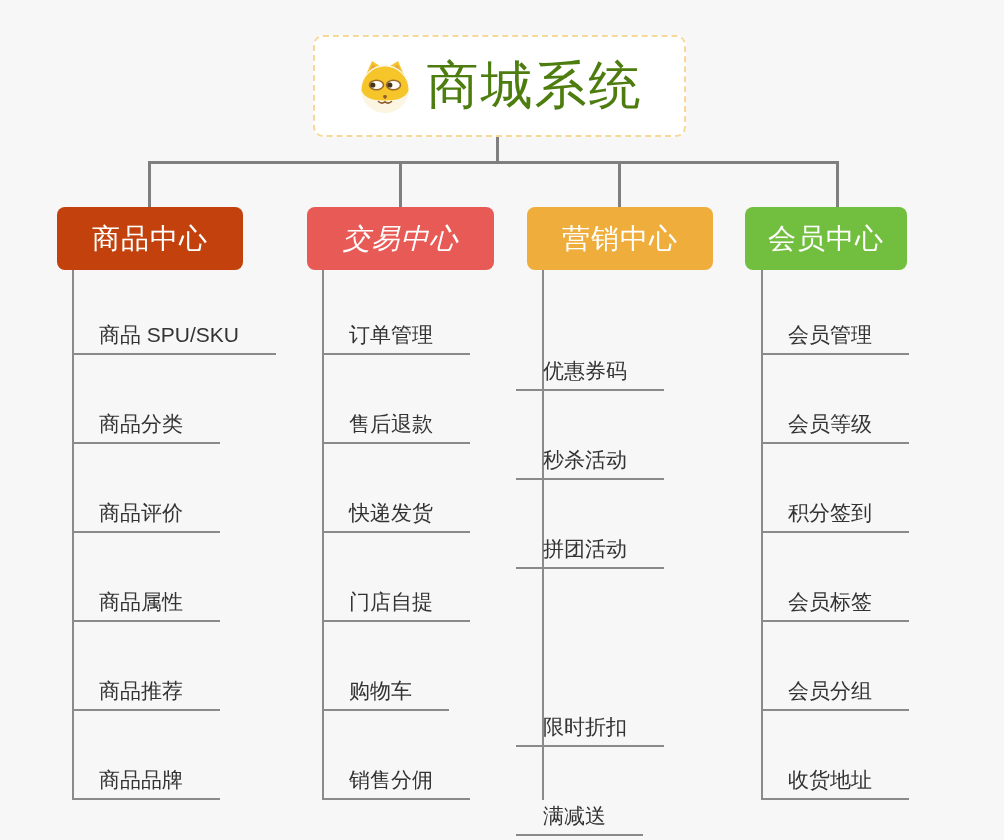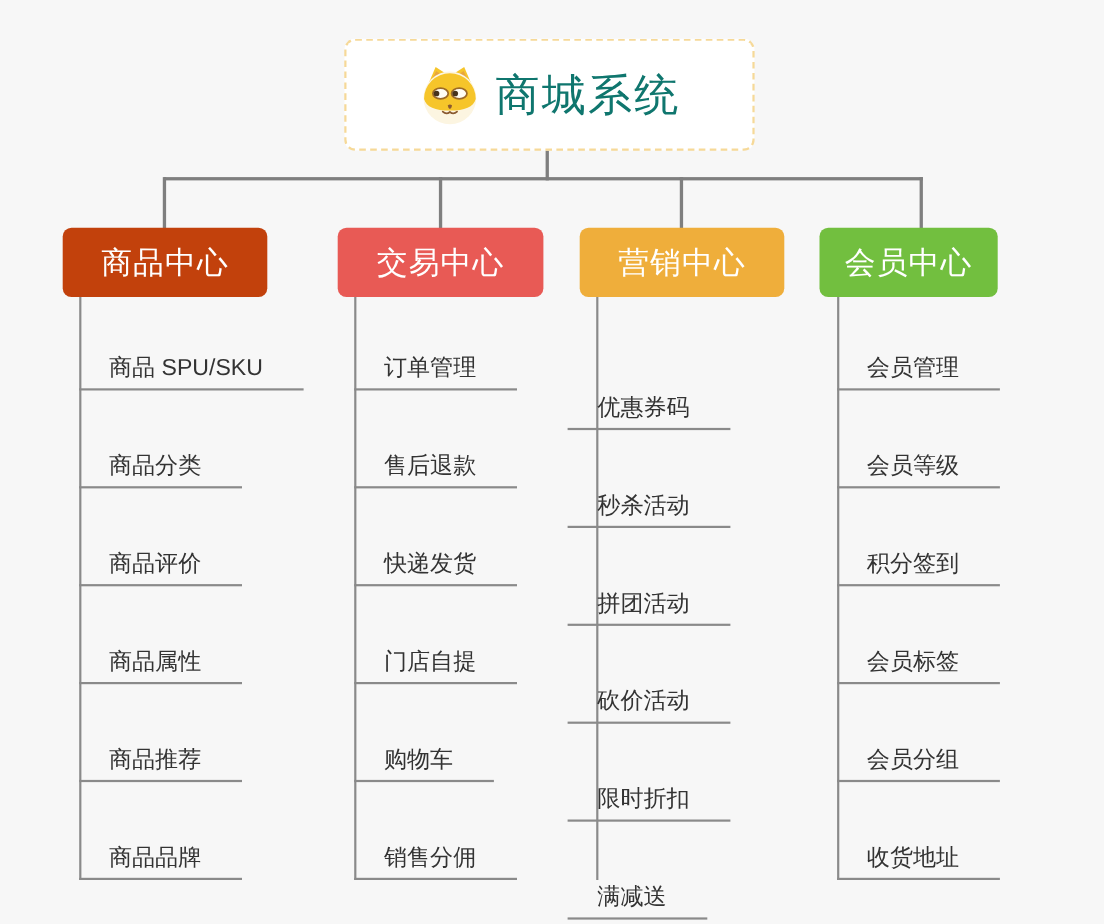--- a/index.html
+++ b/index.html
@@ -19,22 +19,22 @@
     position:absolute; left:313px; top:35px;
     width:373px; height:102px;
     background:#ffffff;
     border:2px dashed #f6d998;
     border-radius:10px;
     box-sizing:border-box;
     display:flex; align-items:center; justify-content:center;
   }
   #root-icon { width:56px; height:56px; margin-right:14px; flex:0 0 auto; }
   #root-title {
-    font-size:40px;
-    color:#0f766e;
+    font-size:52px;
+    color:#4d7c0f;
     letter-spacing:2px;
     white-space:nowrap;
   }
 
   
   .conn { position:absolute; background:#7f7f7f; }
   #root-trunk { left:496px; top:137px; width:3px; height:27px; }
   #h-line     { left:149px; top:161px; width:690px; height:3px; }
   .drop       { top:161px; width:3px; height:49px; }
   #drop-0 { left:148px; }
@@ -44,21 +44,21 @@
 
   
   .branch-node {
     position:absolute; top:207px; height:63px;
     border-radius:8px;
     color:#ffffff; font-size:28px; letter-spacing:1px;
     display:flex; align-items:center; justify-content:center;
     white-space:nowrap;
   }
   #branch-0 { left:57px;  width:186px; background:#c2410c; }
-  #branch-1 { left:307px; width:187px; background:#e85a55; }
+  #branch-1 { left:307px; width:187px; background:#e85a55;font-style:italic; }
   #branch-2 { left:527px; width:186px; background:#efae3b; }
   #branch-3 { left:745px; width:162px; background:#72bf3f; }
 
   
   .trunk { position:absolute; top:270px; width:2px; height:530px; background:#8a8a8a; }
   #trunk-0 { left:72px; }
   #trunk-1 { left:322px; }
   #trunk-2 { left:542px; }
   #trunk-3 { left:761px; }
 
@@ -126,21 +126,20 @@
   <div class="leaf c1 r0">订单管理</div>
   <div class="leaf c1 r1">售后退款</div>
   <div class="leaf c1 r2">快递发货</div>
   <div class="leaf c1 r3">门店自提</div>
   <div class="leaf c1 r4">购物车</div>
   <div class="leaf c1 r5">销售分佣</div>
 
   <div class="leaf c2 r0">优惠券码</div>
   <div class="leaf c2 r1">秒杀活动</div>
   <div class="leaf c2 r2">拼团活动</div>
-  <div class="leaf c2 r3">砍价活动</div>
   <div class="leaf c2 r4">限时折扣</div>
   <div class="leaf c2 r5">满减送</div>
 
   <div class="leaf c3 r0">会员管理</div>
   <div class="leaf c3 r1">会员等级</div>
   <div class="leaf c3 r2">积分签到</div>
   <div class="leaf c3 r3">会员标签</div>
   <div class="leaf c3 r4">会员分组</div>
   <div class="leaf c3 r5">收货地址</div>
 

